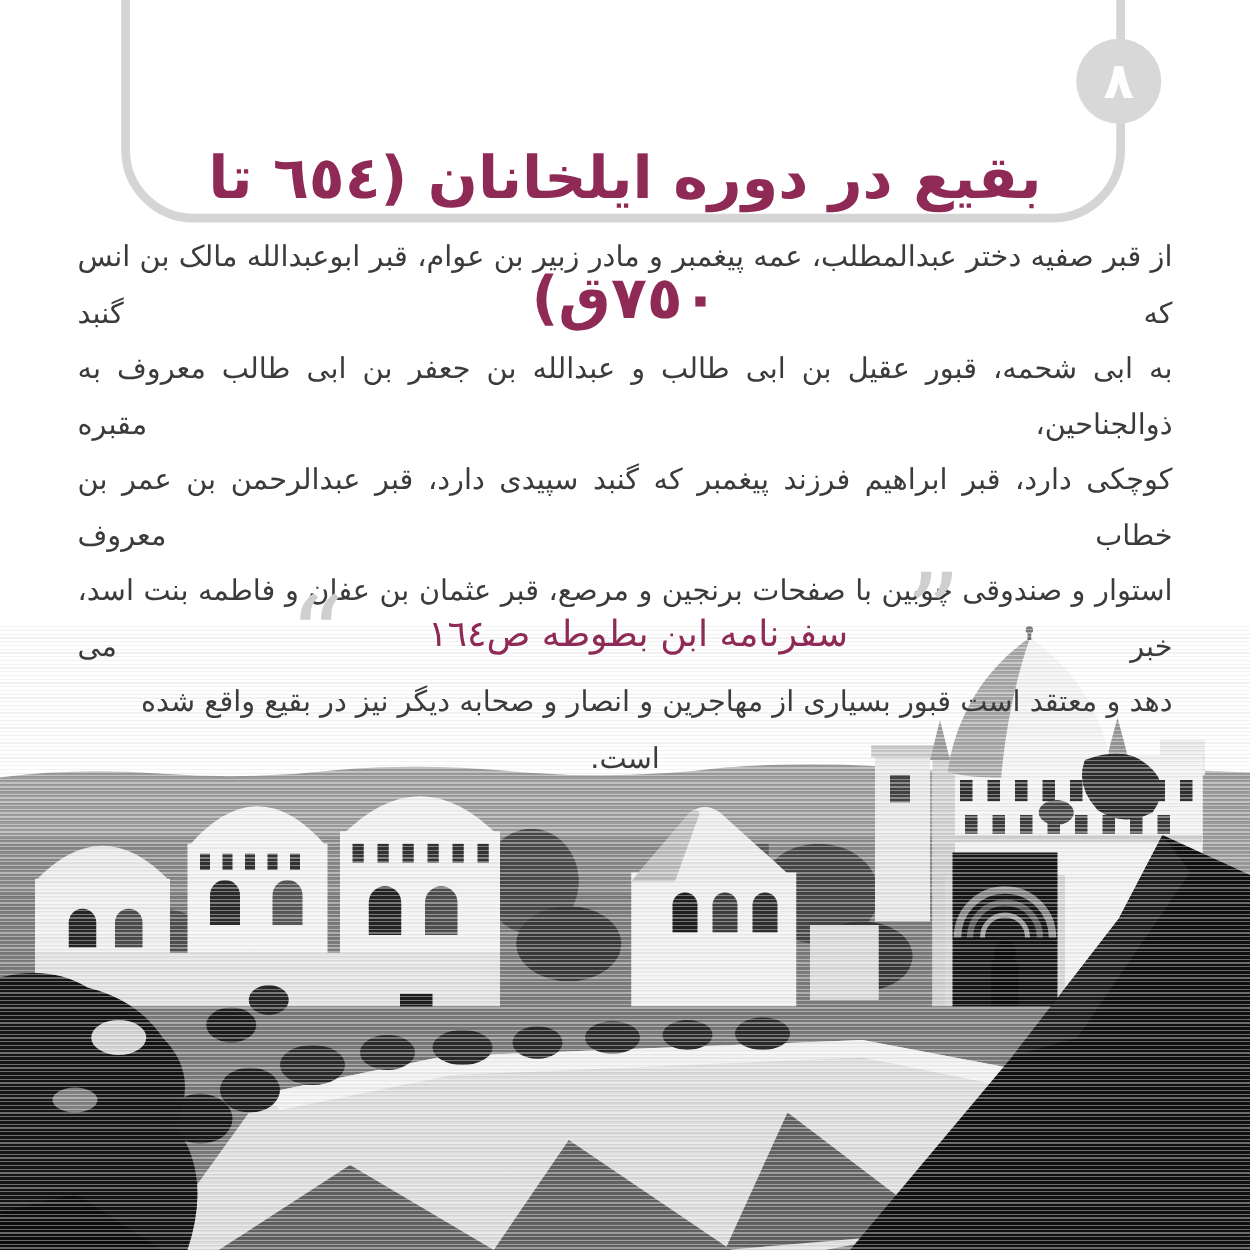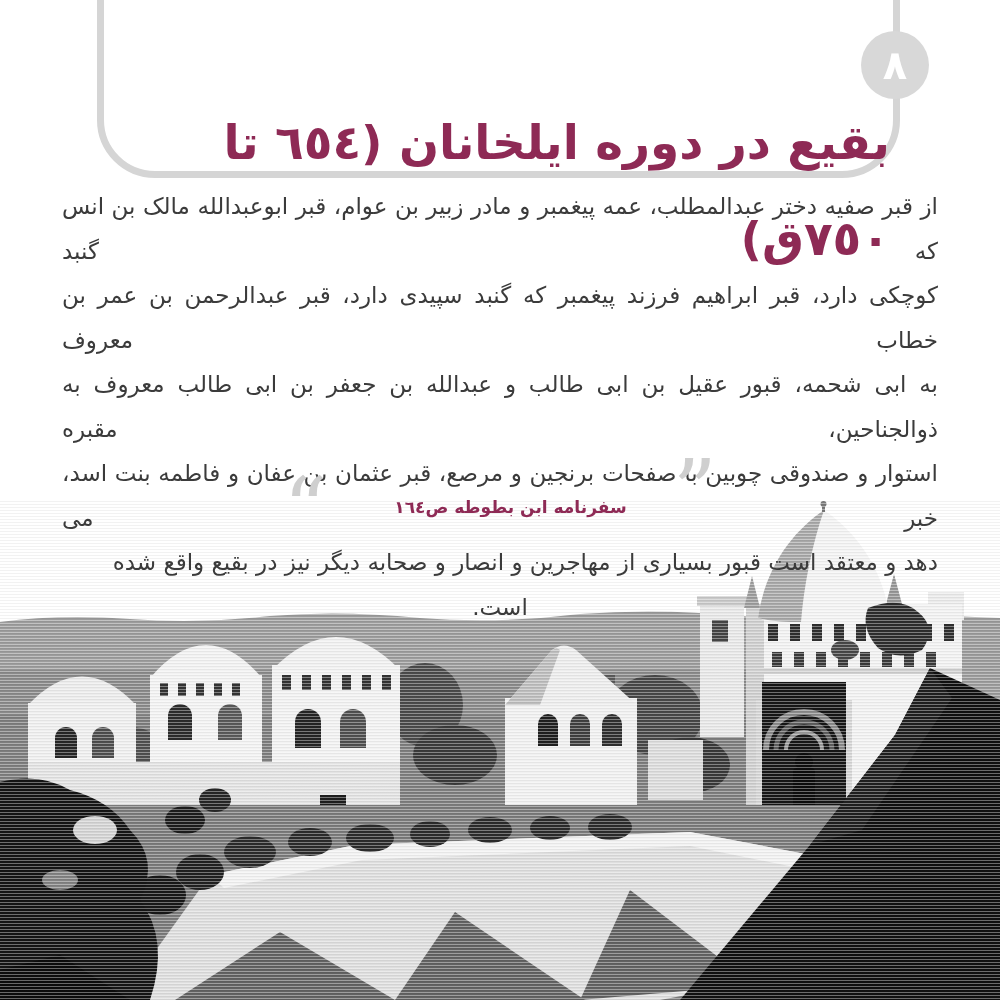--- a/index.html
+++ b/index.html
@@ -19,41 +19,41 @@
     border:7px solid var(--frame);border-radius:58px;box-sizing:border-box;
     background:#ffffff;z-index:1;
   }
   .page-badge{
     position:absolute;left:861px;top:31px;width:68px;height:68px;border-radius:50%;
     background:var(--badge);color:#ffffff;display:flex;align-items:center;justify-content:center;
     font-size:40px;font-weight:bold;z-index:3;
   }
   .page-title{
     position:absolute;top:64px;left:110px;right:110px;z-index:2;
-    direction:rtl;text-align:right;color:var(--accent);
+    direction:rtl;text-align:center;color:var(--accent);
     font-size:47px;font-weight:bold;letter-spacing:-1px;line-height:96px;
   }
   .body-text{
     position:absolute;top:184px;left:62px;right:62px;z-index:2;
     direction:rtl;color:var(--text);font-size:23px;line-height:44.5px;
   }
   .body-line{text-align:justify;text-align-last:justify;}
   .body-line.last{text-align:right;text-align-last:center;}
   .citation-row{
     position:absolute;top:474px;left:0;right:0;z-index:2;
     display:flex;justify-content:center;align-items:center;gap:46px;
   }
   .quote-glyph{
     color:var(--quote);font-family:"DejaVu Serif", serif;
     font-size:86px;line-height:30px;height:52px;overflow:visible;
   }
   .quote-glyph.open{transform:translateY(20px);}
   .quote-glyph.close{transform:translateY(2px);}
   .citation-text{
-    direction:rtl;color:var(--accent);font-size:17px;font-weight:bold;padding-top:14px;margin-left:21px;
+    direction:rtl;color:var(--accent);font-size:29px;font-weight:normal;padding-top:14px;margin-left:21px;
   }
   .photo-wrap{
     position:absolute;top:500px;left:0;width:1000px;height:500px;z-index:0;
   }
   .photo-wrap svg{display:block;}
   .scanlines{
     position:absolute;top:0;left:0;width:100%;height:100%;pointer-events:none;
     background-image:repeating-linear-gradient(180deg,
       rgba(255,255,255,0.38) 0px, rgba(255,255,255,0.38) 1px,
       rgba(0,0,0,0.05) 1px, rgba(0,0,0,0.05) 2px,
@@ -66,22 +66,22 @@
 <div class="title-card"></div>
 
 <div class="page-badge">
   <span>٨</span>
 </div>
 
 <h1 class="page-title">بقیع در دوره ایلخانان (٦٥٤ تا ٧٥٠ق)</h1>
 
 <div class="body-text">
     <div class="body-line">از قبر صفیه دختر عبدالمطلب، عمه پیغمبر و مادر زبیر بن عوام، قبر ابوعبدالله مالک بن انس که گنبد</div>
+    <div class="body-line">به ابی شحمه، قبور عقیل بن ابی طالب و عبدالله بن جعفر بن ابی طالب معروف به ذوالجناحین، مقبره</div>
     <div class="body-line">کوچکی دارد، قبر ابراهیم فرزند پیغمبر که گنبد سپیدی دارد، قبر عبدالرحمن بن عمر بن خطاب معروف</div>
-    <div class="body-line">به ابی شحمه، قبور عقیل بن ابی طالب و عبدالله بن جعفر بن ابی طالب معروف به ذوالجناحین، مقبره</div>
     <div class="body-line">استوار و صندوقی چوبین با صفحات برنجین و مرصع، قبر عثمان بن عفان و فاطمه بنت اسد، خبر می</div>
     <div class="body-line last">دهد و معتقد است قبور بسیاری از مهاجرین و انصار و صحابه دیگر نیز در بقیع واقع شده است.</div>
   </div>
 
 <div class="citation-row">
   <span class="quote-glyph open">“</span>
   <span class="citation-text">سفرنامه ابن بطوطه ص١٦٤</span>
   <span class="quote-glyph close">”</span>
 </div>
 

